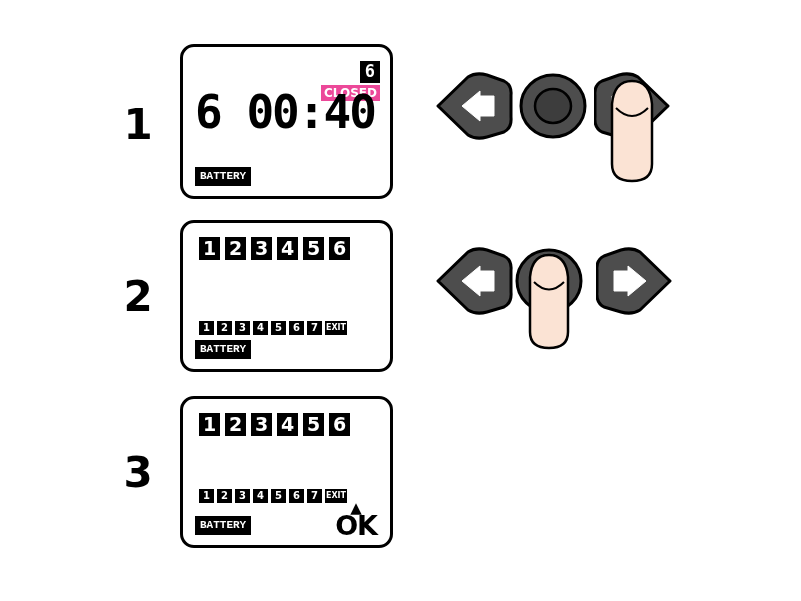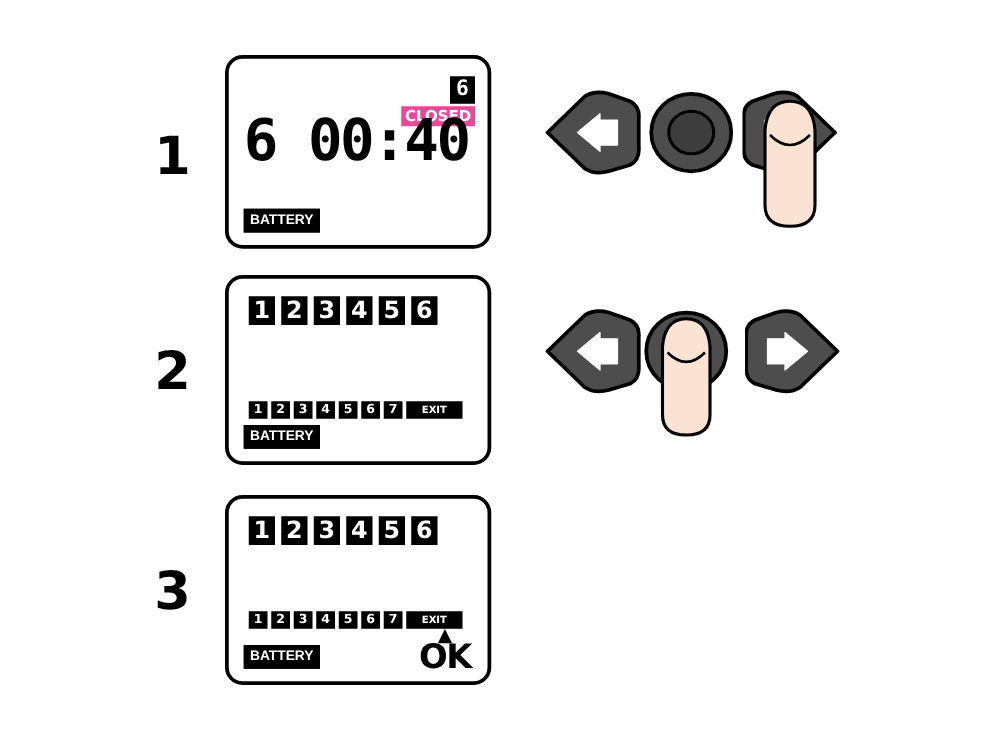--- a/index.html
+++ b/index.html
@@ -45,21 +45,21 @@
   }
   #lcd-1 { left: 180px; top: 44px;  width: 213px; height: 155px; }
   #lcd-2 { left: 180px; top: 220px; width: 213px; height: 152px; }
   #lcd-3 { left: 180px; top: 396px; width: 213px; height: 152px; }
 
   
   .chip {
     display: inline-block;
     background: #000;
     color: #fff;
-    font-family: Liberation Sans, sans-serif;
+    font-family: Liberation Mono, monospace;
     font-weight: bold;
     line-height: 1;
     padding: 2px 3px;
     border: 1px solid #000;
     box-sizing: border-box;
   }
   .battery {
     position: absolute;
     font-size: 11px;
     letter-spacing: 0px;
@@ -149,21 +149,21 @@
     font-weight: bold;
     font-size: 10px;
     line-height: 1;
     width: 15px;
     height: 14px;
     display: flex;
     align-items: center;
     justify-content: center;
   }
   .day-cell.exit {
-    width: 45px;
+    width: 22px;
     font-size: 8px;
     text-align: right;
   }
 
   
   .ok-mark {
     position: absolute;
     right: 13px;
     bottom: 6px;
     text-align: center;

